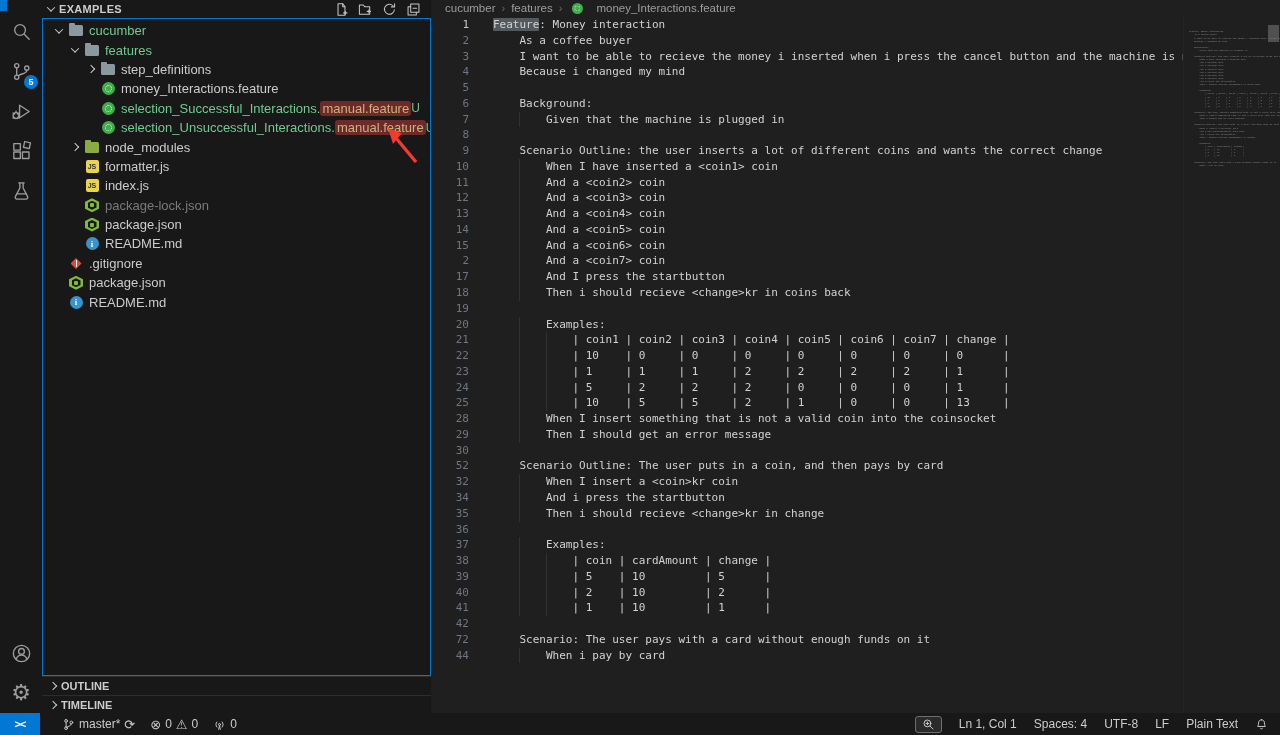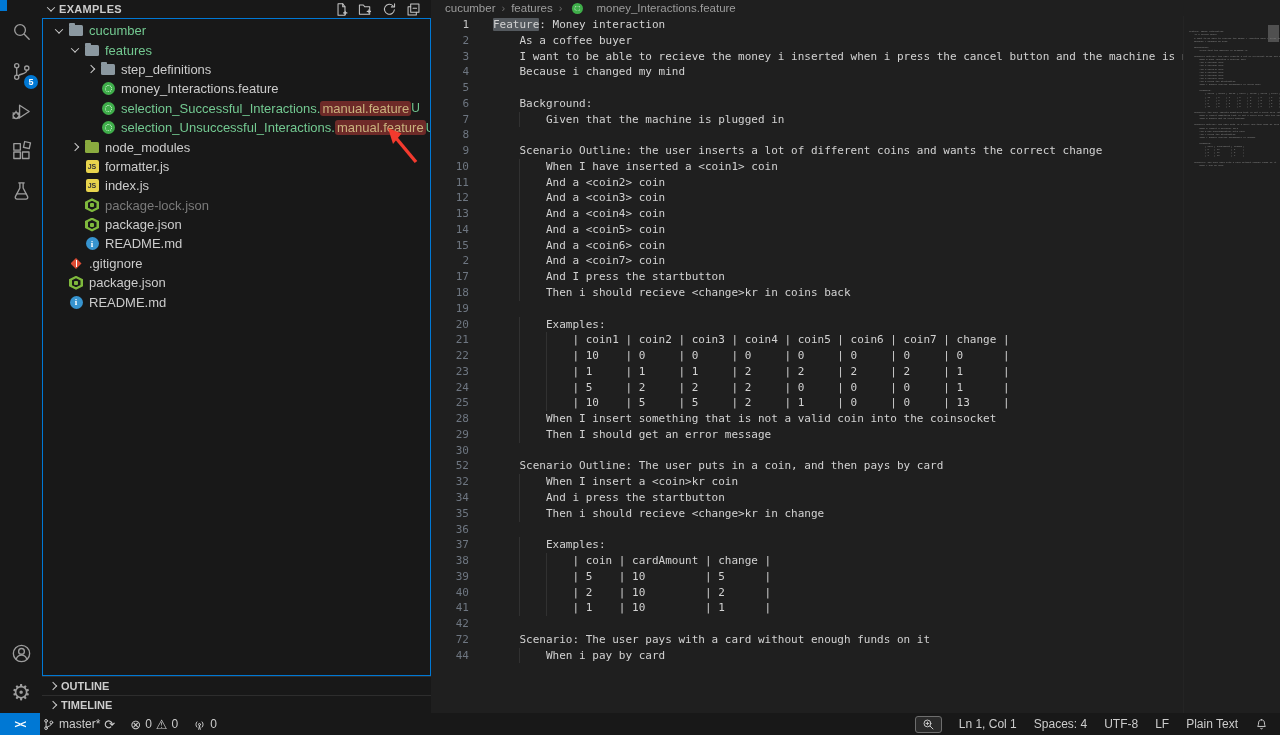--- a/index.html
+++ b/index.html
@@ -77,21 +77,21 @@
   .guide { position:absolute; top:0; bottom:0; width:1px; background:#313131; }
   .word-hl { background:#54595e; border-radius:1px; }
 
   .minimap { width:97px; flex:none; position:relative; overflow:hidden; background:#1f1f1f; border-left:1px solid #242424; }
   .mini-pre { position:absolute; top:14px; left:5px; margin:0; font-family:"DejaVu Sans Mono",monospace; font-size:8.8px; line-height:12.4px; color:rgba(255,255,255,.42); transform:scale(.25); transform-origin:0 0; white-space:pre; }
   .overview-thumb { position:absolute; right:1px; top:9px; width:11px; height:17px; background:rgba(121,121,121,.55); }
 
   
   .statusbar { height:22px; background:#181818; display:flex; align-items:center; font-size:12px; color:#cccccc; flex:none; }
   .remote { width:40px; height:22px; background:#0078d4; color:#fff; display:flex; align-items:center; justify-content:center; font-size:11px; font-weight:700; letter-spacing:-1px; cursor:pointer; flex:none; }
-  .sb-left { display:flex; align-items:center; gap:15px; padding-left:2px; }
+  .sb-left { display:flex; align-items:center; gap:15px; padding-left:22px; }
   .sb-right { margin-left:auto; display:flex; align-items:center; gap:17px; padding-right:12px; }
   .st-item { display:flex; align-items:center; gap:4px; cursor:pointer; white-space:nowrap; }
   .st-item svg { width:13px; height:13px; stroke:#cccccc; fill:none; stroke-width:1.2; stroke-linecap:round; }
   .glyph { font-size:13px; line-height:1; }
   .zoom-box { border:1px solid #6e6e6e; background:#2a2a2a; border-radius:3px; padding:1px 6px; display:flex; align-items:center; }
 
   
   .anno { position:absolute; left:380px; top:124px; width:46px; height:46px; pointer-events:none; z-index:10; }
 </style>
 </head>

